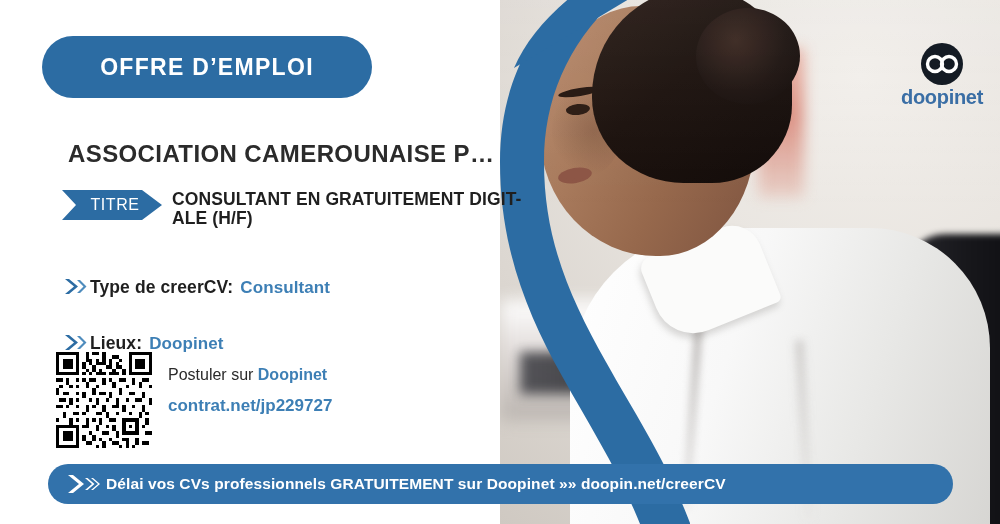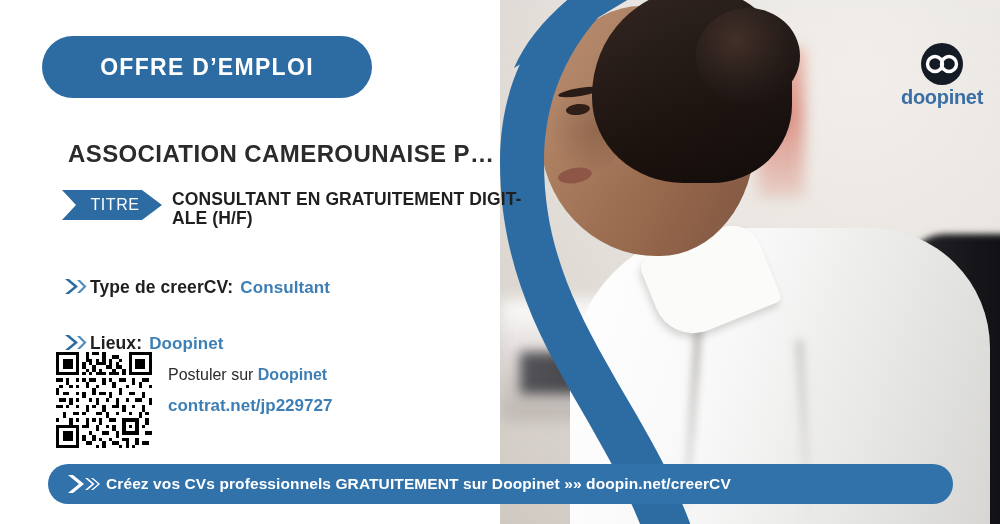--- a/index.html
+++ b/index.html
@@ -579,16 +579,16 @@
   </div>
 
   <div class="cta-banner">
     <span class="cta-chevs">
       <svg width="34" height="20" viewBox="0 0 34 20">
         <path d="M2 1 L13 10 L2 19 L7 19 L18 10 L7 1 Z" fill="#ffffff"></path>
         <path d="M19 4 L26 10 L19 16 L21.5 16 L28.5 10 L21.5 4 Z" fill="#ffffff"></path>
         <path d="M25 4 L32 10 L25 16 L27 16 L34 10 L27 4 Z" fill="#ffffff"></path>
       </svg>
     </span>
-    <span class="cta-text">Créez vos CVs professionnels GRATUITEMENT sur Doopinet »» doopin.net/creerCV</span>
+    <span class="cta-text">Délai vos CVs professionnels GRATUITEMENT sur Doopinet »» doopin.net/creerCV</span>
   </div>
 
 </div>
 
 </body></html>

